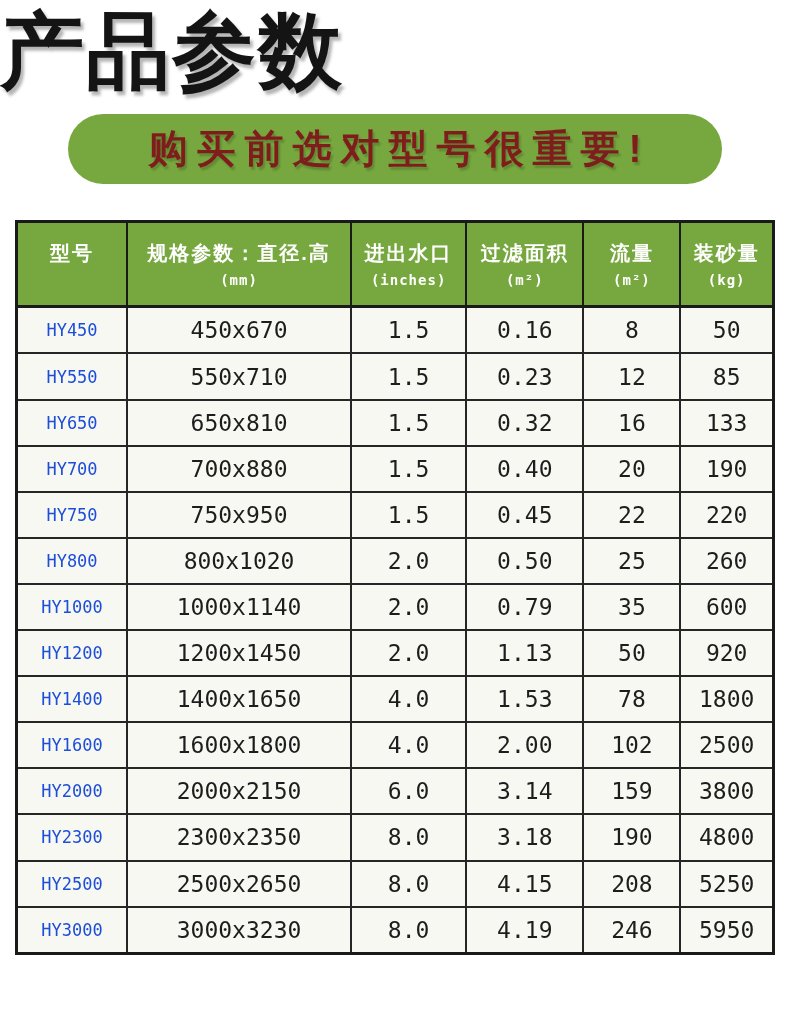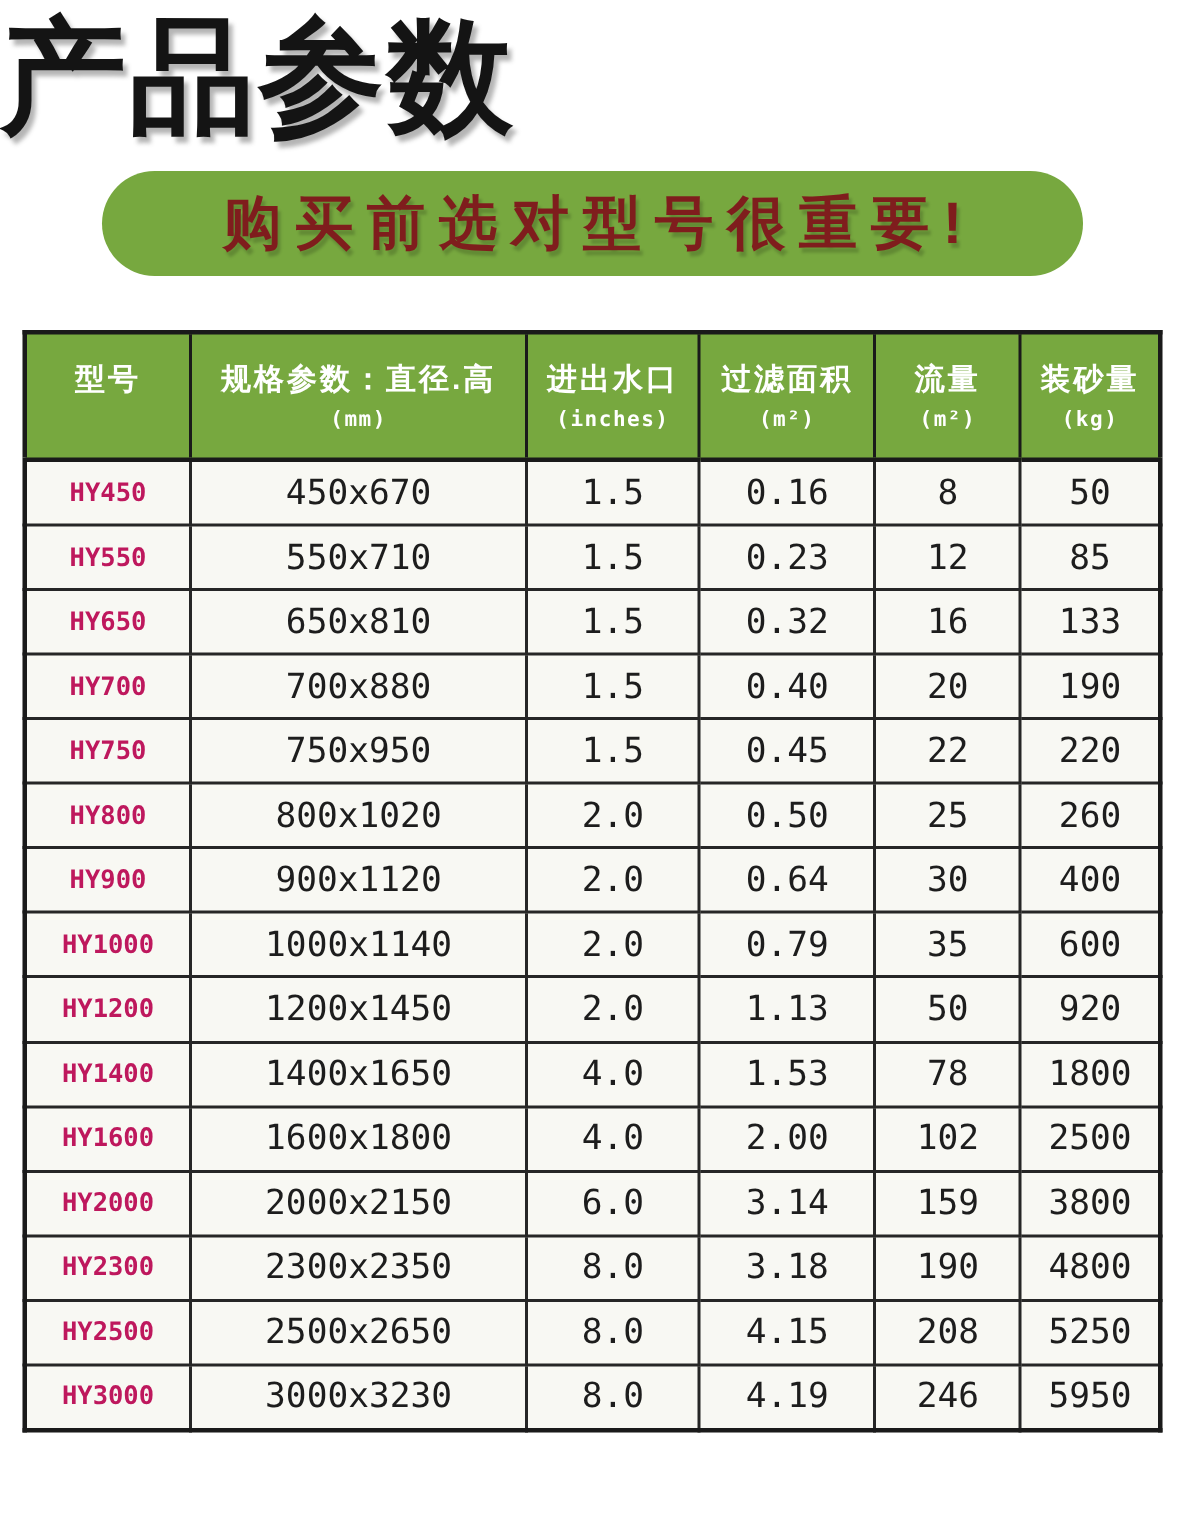--- a/index.html
+++ b/index.html
@@ -52,21 +52,21 @@
     font-family:"DejaVu Sans Mono",monospace;
     font-size:14px;font-weight:bold;letter-spacing:1px;
     line-height:22px;min-height:22px;margin-top:2px;
   }
   td{
     border:2px solid #262626;text-align:center;vertical-align:middle;
     padding:0;
   }
   td.model{
     font-family:"DejaVu Sans Mono",monospace;
-    font-weight:bold;font-size:17px;color:#be185d;
+    font-weight:normal;font-size:17px;color:#1d4ed8;
   }
   td.val{
     font-family:"DejaVu Sans Mono",monospace;
     font-size:23px;color:#1d1d1d;
   }
 </style>
 </head>
 <body>
 
 <h1 class="page-title">产品参数</h1>
@@ -155,28 +155,20 @@
       </tr>
       <tr>
         <td class="model">HY800</td>
         <td class="val">800x1020</td>
         <td class="val">2.0</td>
         <td class="val">0.50</td>
         <td class="val">25</td>
         <td class="val">260</td>
       </tr>
       <tr>
-        <td class="model">HY900</td>
-        <td class="val">900x1120</td>
-        <td class="val">2.0</td>
-        <td class="val">0.64</td>
-        <td class="val">30</td>
-        <td class="val">400</td>
-      </tr>
-      <tr>
         <td class="model">HY1000</td>
         <td class="val">1000x1140</td>
         <td class="val">2.0</td>
         <td class="val">0.79</td>
         <td class="val">35</td>
         <td class="val">600</td>
       </tr>
       <tr>
         <td class="model">HY1200</td>
         <td class="val">1200x1450</td>

